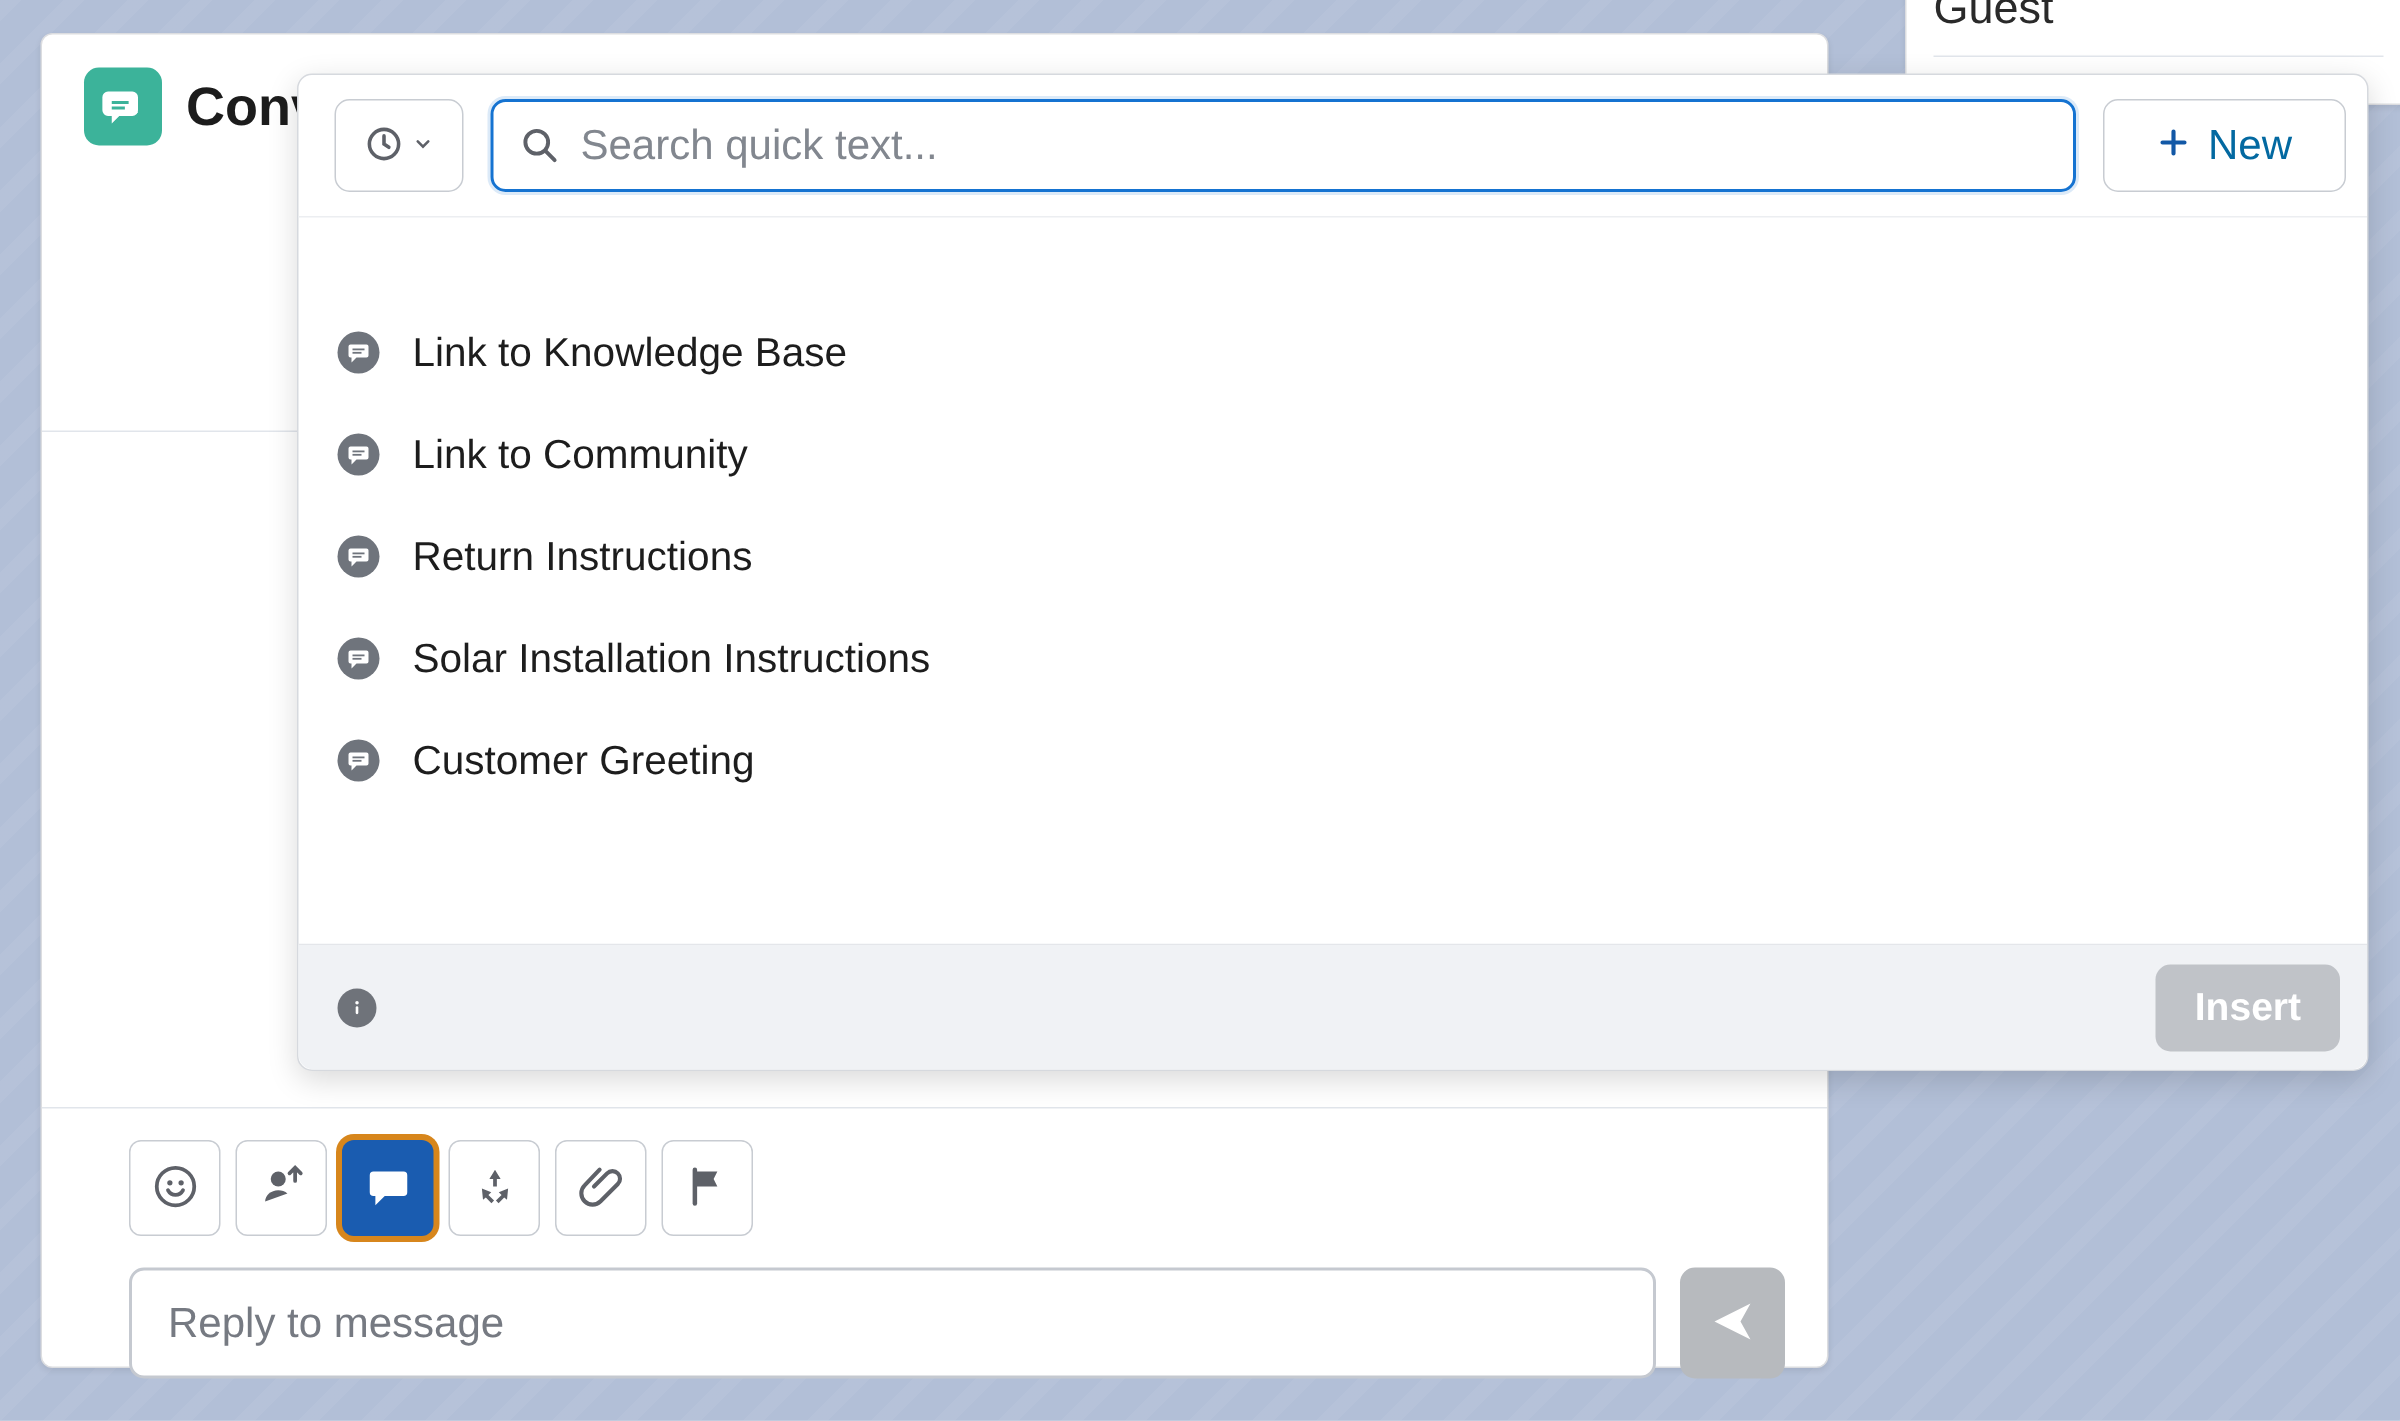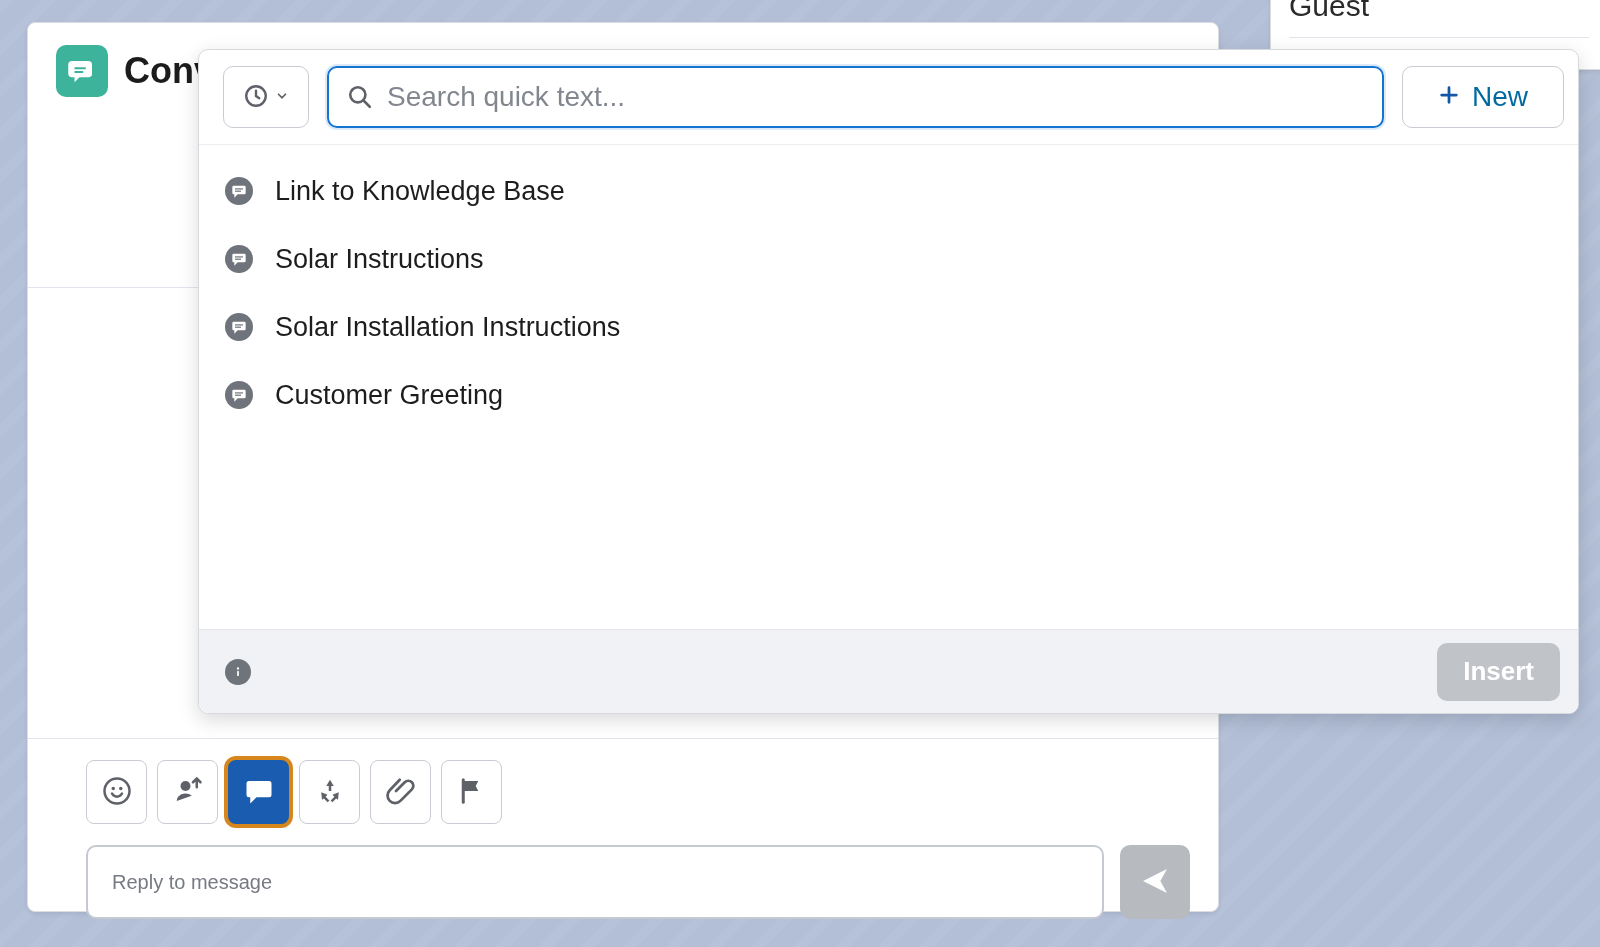--- a/index.html
+++ b/index.html
@@ -51,21 +51,21 @@
     box-shadow:0 0 0 4px #d7861c;
     border-radius:8px;
   }
   .tool-btn.active svg *{ fill:#fff; }
   .reply-row{
     position:absolute; left:58px; right:28px; top:822px;
     display:flex; gap:16px; align-items:stretch;
   }
   .reply-input{
     flex:1; height:74px; border:2px solid #c5c9d0; border-radius:10px;
-    font-size:20px; color:#6d7178; padding:0 24px; outline:none;
+    font-size:28px; color:#6d7178; padding:0 24px; outline:none;
   }
   .reply-input::placeholder{color:#767a82;}
   .send-btn{
     width:70px; height:74px; border-radius:10px; background:#b7babe; border:none;
     display:flex; align-items:center; justify-content:center; cursor:pointer;
   }
 
   
   .side-card{
     position:absolute; right:-8px; top:-30px; width:338px; height:100px;
@@ -78,21 +78,21 @@
   }
   .side-divider{
     margin-top:14px; height:1px; background:#e1e5eb;
   }
   
   
   .qt-panel{
     position:absolute; left:198px; top:49px; width:1381px; height:665px;
     background:#ffffff; border:1px solid #d6d9de; border-radius:10px;
     box-shadow:0 6px 20px rgba(0,0,0,.15);
-    display:flex; flex-direction:column;
+    display:flex; flex-direction:column;gap:44px;
   }
   .qt-top{
     display:flex; align-items:center; gap:18px;
     padding:16px 14px 16px 24px;
     border-bottom:1px solid #eceef1;
   }
   .qt-recent-btn{
     width:86px; height:62px; border:1px solid #c8ccd2; border-radius:10px;
     background:#ffffff; display:flex; align-items:center; justify-content:center;
     gap:6px; cursor:pointer;
@@ -276,21 +276,31 @@
         <span>Link to Knowledge Base</span>
       </div>
       <div class="qt-item">
         <span class="qt-item-icon">
           <svg width="16" height="16" viewBox="0 0 24 24">
               <path fill="#ffffff" d="M4 4h16a2 2 0 0 1 2 2v9a2 2 0 0 1-2 2H10l-5 5v-5H4a2 2 0 0 1-2-2V6a2 2 0 0 1 2-2z"></path>
               <rect x="6" y="8" width="12" height="1.8" fill="#6f747c"></rect>
               <rect x="6" y="11.4" width="9" height="1.8" fill="#6f747c"></rect>
             </svg>
         </span>
-        <span>Solar Instructions</span>
+        <span>Link to Community</span>
+      </div>
+      <div class="qt-item">
+        <span class="qt-item-icon">
+          <svg width="16" height="16" viewBox="0 0 24 24">
+              <path fill="#ffffff" d="M4 4h16a2 2 0 0 1 2 2v9a2 2 0 0 1-2 2H10l-5 5v-5H4a2 2 0 0 1-2-2V6a2 2 0 0 1 2-2z"></path>
+              <rect x="6" y="8" width="12" height="1.8" fill="#6f747c"></rect>
+              <rect x="6" y="11.4" width="9" height="1.8" fill="#6f747c"></rect>
+            </svg>
+        </span>
+        <span>Return Instructions</span>
       </div>
       <div class="qt-item">
         <span class="qt-item-icon">
           <svg width="16" height="16" viewBox="0 0 24 24">
               <path fill="#ffffff" d="M4 4h16a2 2 0 0 1 2 2v9a2 2 0 0 1-2 2H10l-5 5v-5H4a2 2 0 0 1-2-2V6a2 2 0 0 1 2-2z"></path>
               <rect x="6" y="8" width="12" height="1.8" fill="#6f747c"></rect>
               <rect x="6" y="11.4" width="9" height="1.8" fill="#6f747c"></rect>
             </svg>
         </span>
         <span>Solar Installation Instructions</span>

